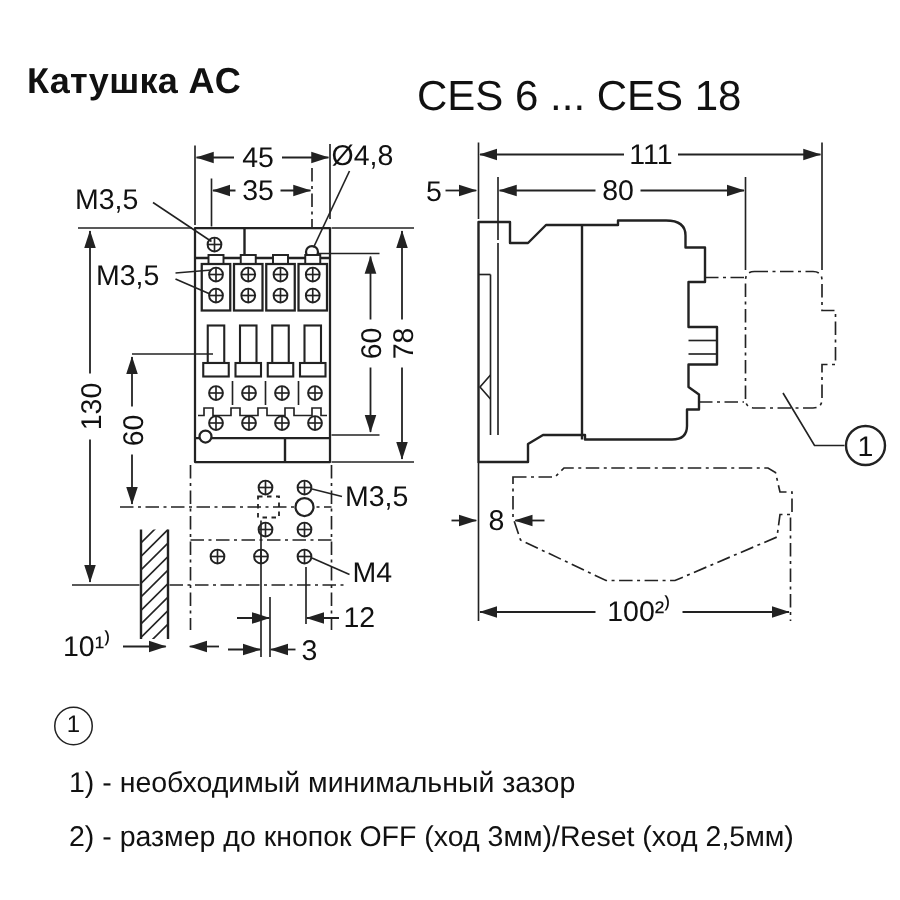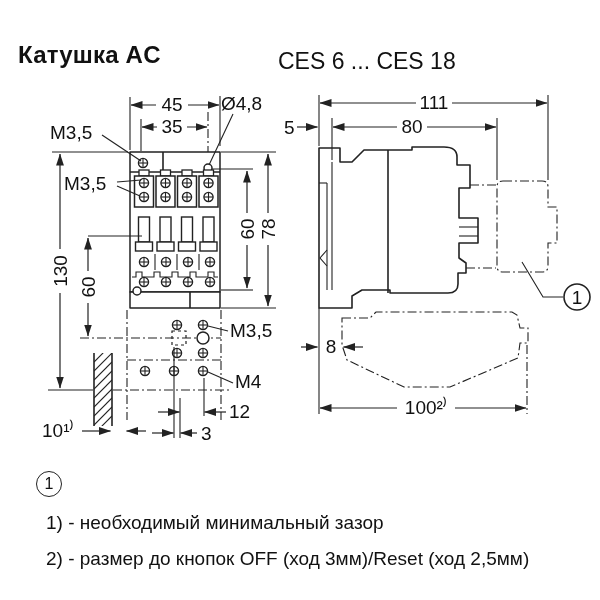--- a/index.html
+++ b/index.html
@@ -1,19 +1,19 @@
 <!DOCTYPE html>
 <html><head>
 <meta charset="utf-8">
 <style>
   html,body{margin:0;padding:0;background:#fff;width:600px;height:600px;overflow:hidden;}
   body{position:relative;font-family:"Liberation Sans",sans-serif;color:#111;}
   .abs{position:absolute;}
   #title{left:18px;top:25px;font-size:24px;font-weight:bold;letter-spacing:.2px;margin-top:16px;}
-  #subtitle{left:278px;top:48px;font-size:23px;}
+  #subtitle{left:278px;top:48px;font-size:28px;}
   #legend1{left:36px;top:471px;display:flex;align-items:center;gap:9px;font-size:20px;}
   .cnum{display:inline-flex;width:24px;height:24px;border:1.7px solid #222;border-radius:50%;
         align-items:center;justify-content:center;font-size:16px;line-height:1;}
   #note1{left:46px;top:512px;font-size:19px;text-align:right;}
   #note2{left:46px;top:548px;font-size:19px;}
   svg{position:absolute;left:0;top:0;}
   .o{fill:none;stroke:#222;stroke-width:1.6;stroke-linejoin:round;}
   .of{fill:#fff;stroke:#222;stroke-width:1.5;stroke-linejoin:round;}
   .t{fill:none;stroke:#222;stroke-width:1.1;}
   .d{fill:none;stroke:#222;stroke-width:1.2;}

